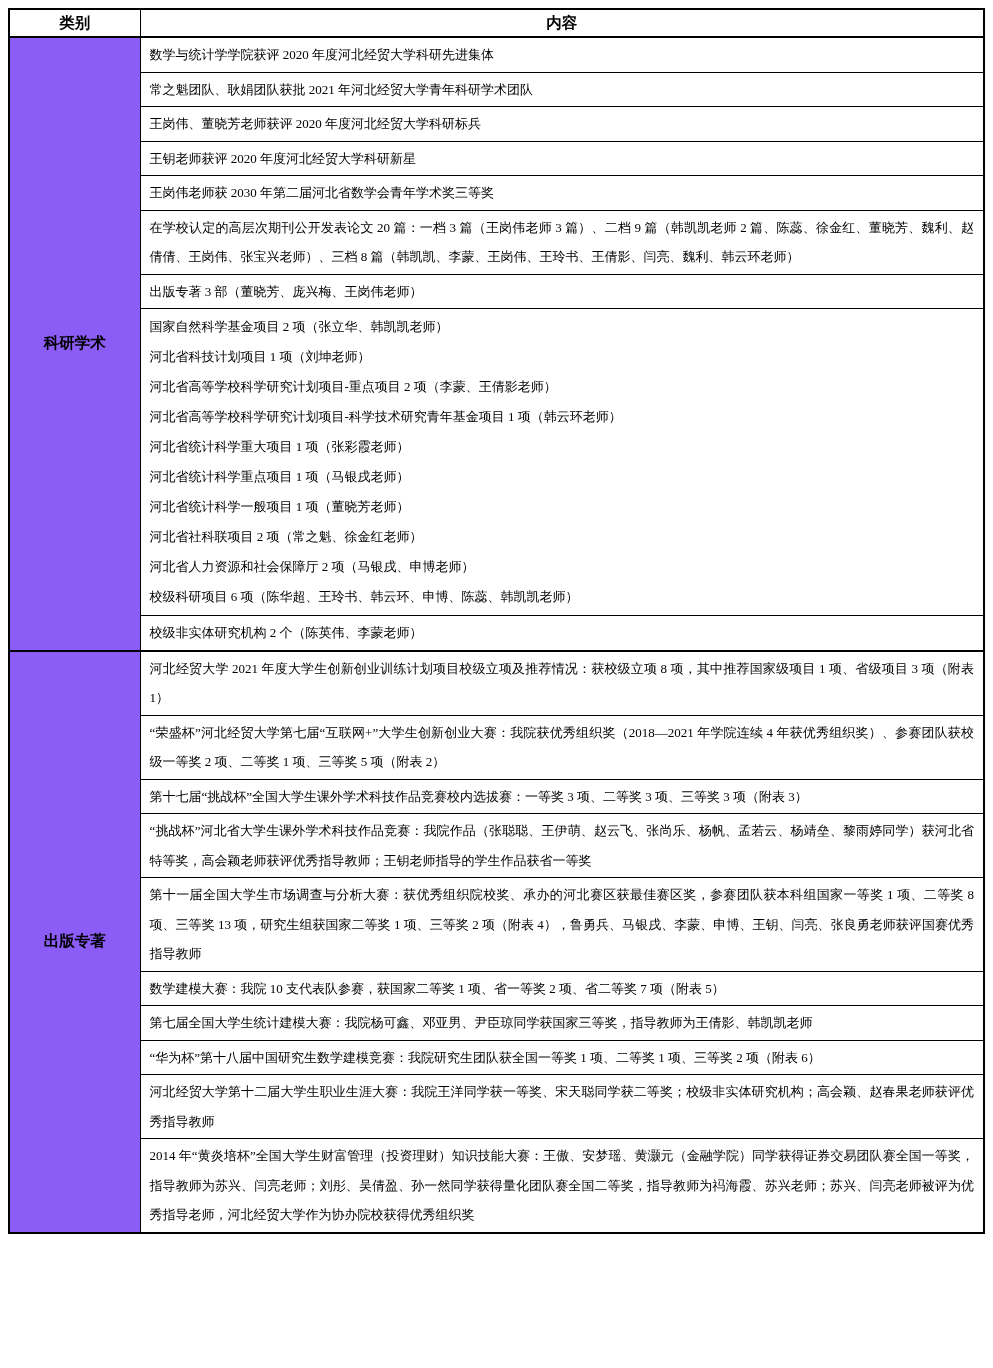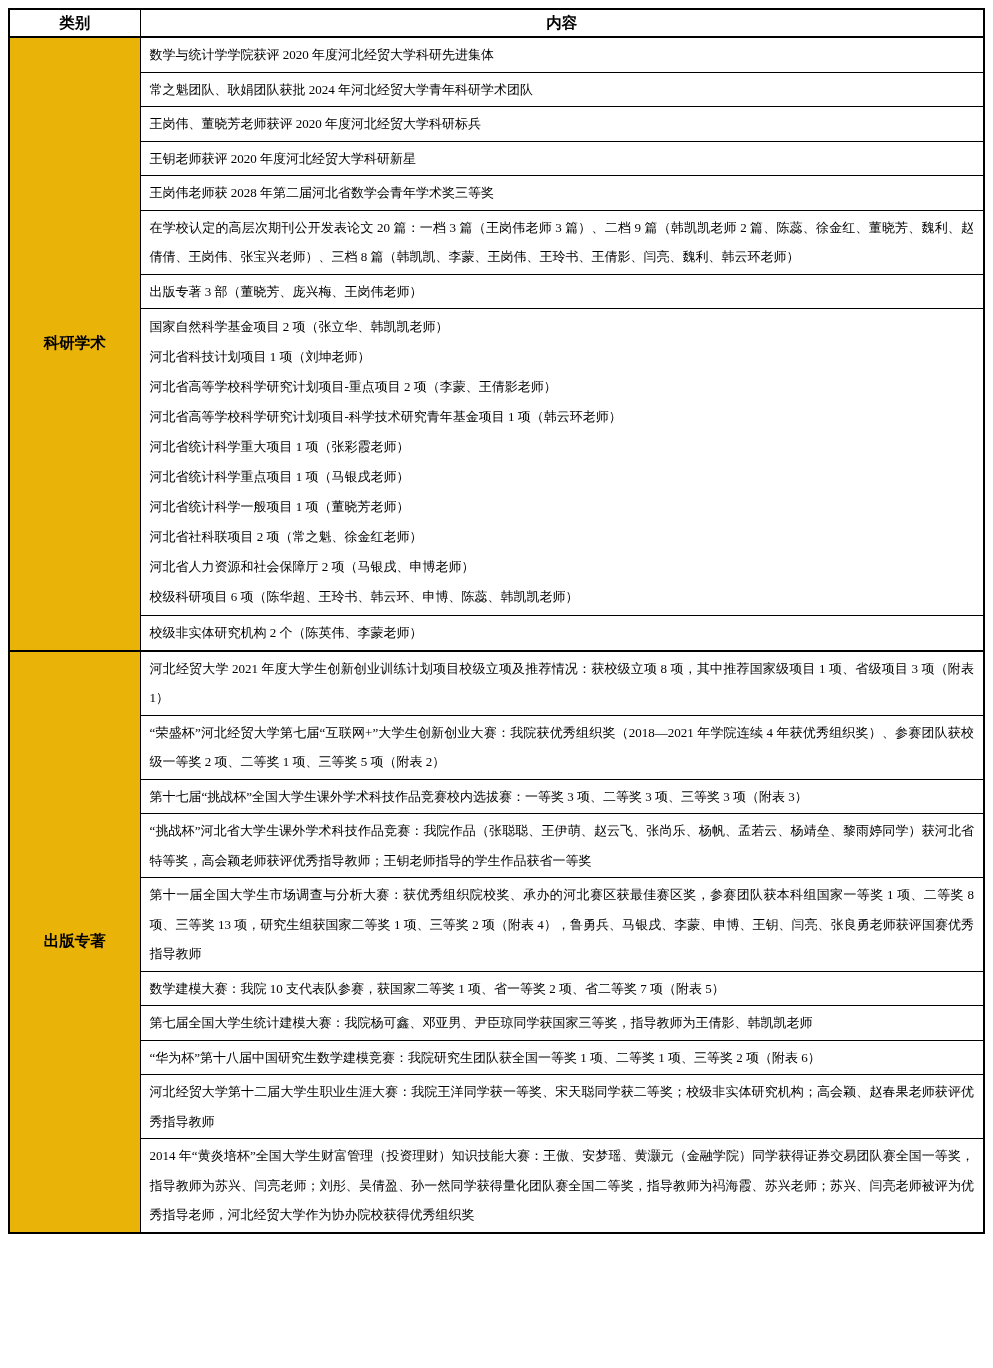--- a/index.html
+++ b/index.html
@@ -37,21 +37,21 @@
     vertical-align: middle;
     background: #ffffff;
   }
   th.cat-cell {
     font-family: "Liberation Sans", "DejaVu Sans", sans-serif;
     font-weight: bold;
     font-size: 15.5px;
     text-align: center;
     vertical-align: middle;
     padding: 8px;
-    background: #eab308;
+    background: #8b5cf6;
   }
   td.content-cell {
     font-size: 13px;
     line-height: 29.5px;
     padding: 2px 9px;
     text-align: justify;
     text-align-last: left;
     vertical-align: middle;
     word-break: break-all;
     background: #ffffff;
@@ -79,30 +79,30 @@
         <th>类别</th>
         <th>内容</th>
       </tr>
     </thead>
     <tbody class="section-research">
       <tr>
         <th class="cat-cell" rowspan="9">科研学术</th>
         <td class="content-cell">数学与统计学学院获评 2020 年度河北经贸大学科研先进集体</td>
       </tr>
       <tr>
-        <td class="content-cell">常之魁团队、耿娟团队获批 2024 年河北经贸大学青年科研学术团队</td>
+        <td class="content-cell">常之魁团队、耿娟团队获批 2021 年河北经贸大学青年科研学术团队</td>
       </tr>
       <tr>
         <td class="content-cell">王岗伟、董晓芳老师获评 2020 年度河北经贸大学科研标兵</td>
       </tr>
       <tr>
         <td class="content-cell">王钥老师获评 2020 年度河北经贸大学科研新星</td>
       </tr>
       <tr>
-        <td class="content-cell">王岗伟老师获 2028 年第二届河北省数学会青年学术奖三等奖</td>
+        <td class="content-cell">王岗伟老师获 2030 年第二届河北省数学会青年学术奖三等奖</td>
       </tr>
       <tr>
         <td class="content-cell">在学校认定的高层次期刊公开发表论文 20 篇：一档 3 篇（王岗伟老师 3 篇）、二档 9 篇（韩凯凯老师 2 篇、陈蕊、徐金红、董晓芳、魏利、赵倩倩、王岗伟、张宝兴老师）、三档 8 篇（韩凯凯、李蒙、王岗伟、王玲书、王倩影、闫亮、魏利、韩云环老师）</td>
       </tr>
       <tr>
         <td class="content-cell">出版专著 3 部（董晓芳、庞兴梅、王岗伟老师）</td>
       </tr>
       <tr>
         <td class="content-cell list-cell">国家自然科学基金项目 2 项（张立华、韩凯凯老师）
 河北省科技计划项目 1 项（刘坤老师）

